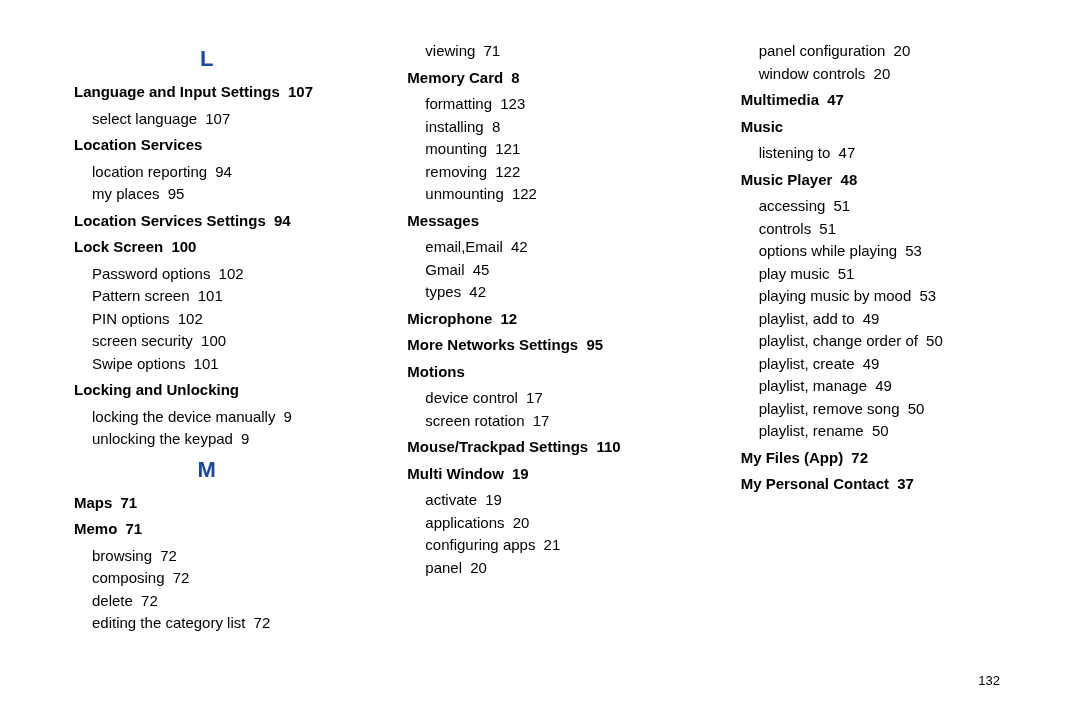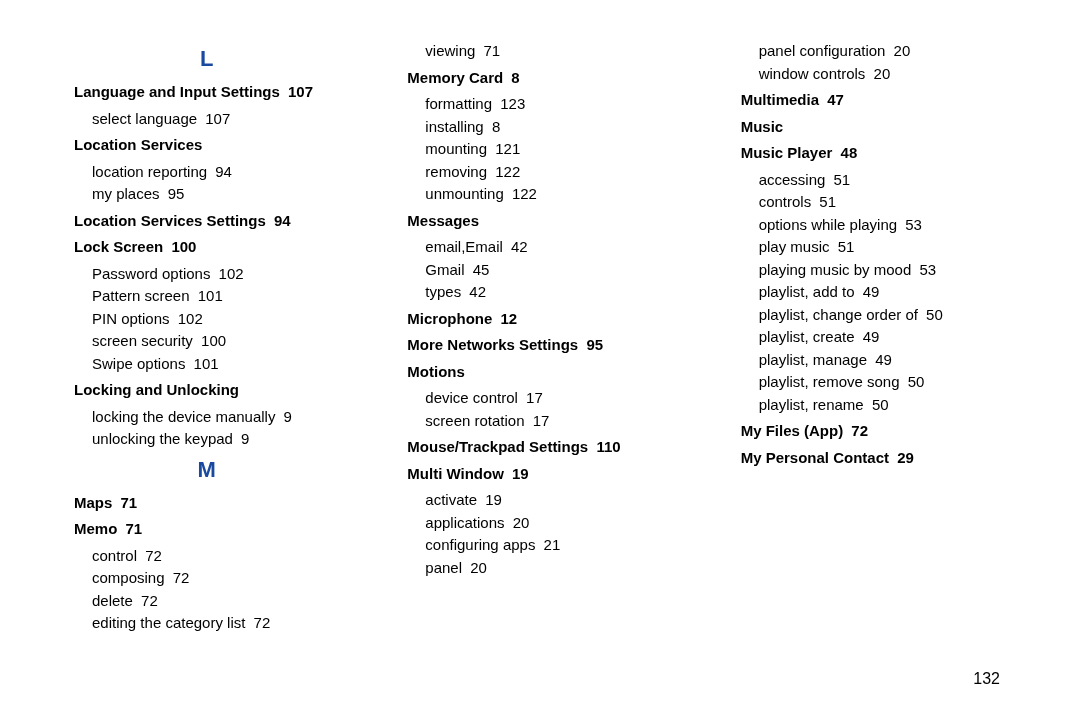--- a/index.html
+++ b/index.html
@@ -39,21 +39,21 @@
     margin: 4px;
   }
   .sub {
     margin: 0 0 0 22px;
     white-space: nowrap;
   }
   .page-num {
     position: absolute;
     bottom: 32px;
     right: 80px;
-    font-size: 16px;
+    font-size: 13px;
     text-align: right;
   }
   .pg {
     margin-left: 4px;
   }
 </style>
 </head>
 <body>
 
 <div class="page">
@@ -71,21 +71,21 @@
         <div class="sub"><span>Pattern screen</span> <span class="pg">101</span></div>
         <div class="sub"><span>PIN options</span> <span class="pg">102</span></div>
         <div class="sub"><span>screen security</span> <span class="pg">100</span></div>
         <div class="sub"><span>Swipe options</span> <span class="pg">101</span></div>
         <div class="head"><span>Locking and Unlocking</span></div>
         <div class="sub"><span>locking the device manually</span> <span class="pg">9</span></div>
         <div class="sub"><span>unlocking the keypad</span> <span class="pg">9</span></div>
         <div class="letter"><span>M</span></div>
         <div class="head"><span>Maps</span> <span class="pg">71</span></div>
         <div class="head"><span>Memo</span> <span class="pg">71</span></div>
-        <div class="sub"><span>control</span> <span class="pg">72</span></div>
+        <div class="sub"><span>browsing</span> <span class="pg">72</span></div>
         <div class="sub"><span>composing</span> <span class="pg">72</span></div>
         <div class="sub"><span>delete</span> <span class="pg">72</span></div>
         <div class="sub"><span>editing the category list</span> <span class="pg">72</span></div>
       </div>
     <div class="col" id="col1">
         <div class="sub"><span>viewing</span> <span class="pg">71</span></div>
         <div class="head"><span>Memory Card</span> <span class="pg">8</span></div>
         <div class="sub"><span>formatting</span> <span class="pg">123</span></div>
         <div class="sub"><span>installing</span> <span class="pg">8</span></div>
         <div class="sub"><span>mounting</span> <span class="pg">121</span></div>
@@ -105,30 +105,31 @@
         <div class="sub"><span>activate</span> <span class="pg">19</span></div>
         <div class="sub"><span>applications</span> <span class="pg">20</span></div>
         <div class="sub"><span>configuring apps</span> <span class="pg">21</span></div>
         <div class="sub"><span>panel</span> <span class="pg">20</span></div>
       </div>
     <div class="col" id="col2">
         <div class="sub"><span>panel configuration</span> <span class="pg">20</span></div>
         <div class="sub"><span>window controls</span> <span class="pg">20</span></div>
         <div class="head"><span>Multimedia</span> <span class="pg">47</span></div>
         <div class="head"><span>Music</span></div>
+        <div class="sub"><span>listening to</span> <span class="pg">47</span></div>
         <div class="head"><span>Music Player</span> <span class="pg">48</span></div>
         <div class="sub"><span>accessing</span> <span class="pg">51</span></div>
         <div class="sub"><span>controls</span> <span class="pg">51</span></div>
         <div class="sub"><span>options while playing</span> <span class="pg">53</span></div>
         <div class="sub"><span>play music</span> <span class="pg">51</span></div>
         <div class="sub"><span>playing music by mood</span> <span class="pg">53</span></div>
         <div class="sub"><span>playlist, add to</span> <span class="pg">49</span></div>
         <div class="sub"><span>playlist, change order of</span> <span class="pg">50</span></div>
         <div class="sub"><span>playlist, create</span> <span class="pg">49</span></div>
         <div class="sub"><span>playlist, manage</span> <span class="pg">49</span></div>
         <div class="sub"><span>playlist, remove song</span> <span class="pg">50</span></div>
         <div class="sub"><span>playlist, rename</span> <span class="pg">50</span></div>
         <div class="head"><span>My Files (App)</span> <span class="pg">72</span></div>
-        <div class="head"><span>My Personal Contact</span> <span class="pg">29</span></div>
+        <div class="head"><span>My Personal Contact</span> <span class="pg">37</span></div>
       </div>
   </div>
   <div class="page-num">132</div>
 </div>
 
 </body></html>

